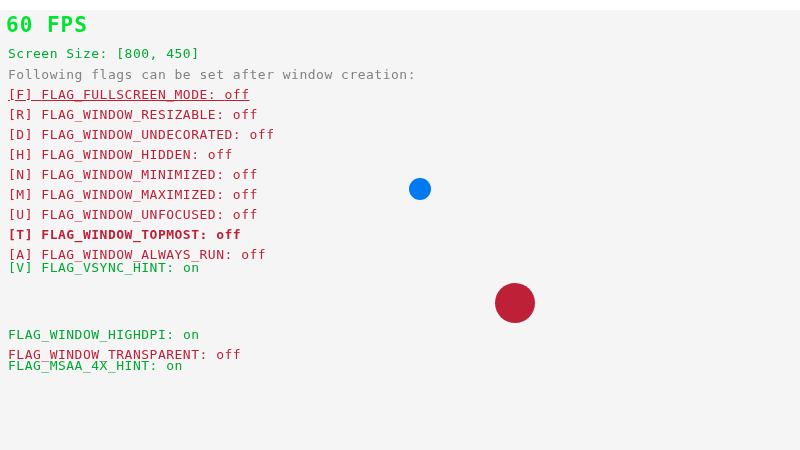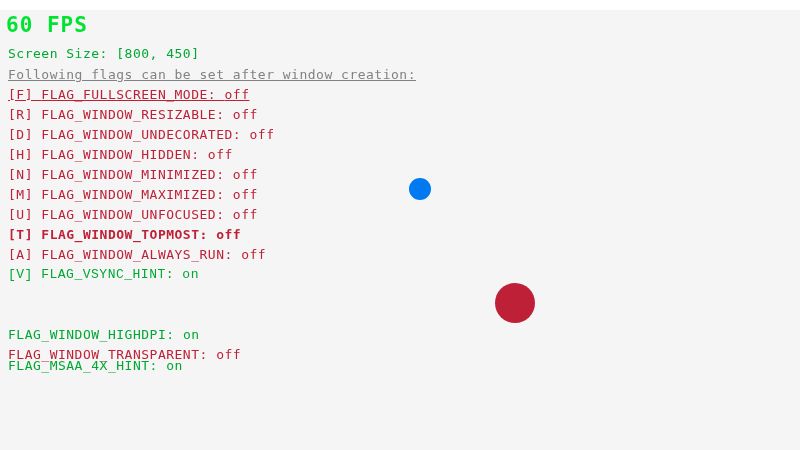--- a/index.html
+++ b/index.html
@@ -71,33 +71,33 @@
 </style>
 </head>
 <body>
 
 <div id="app" style="background: rgb(245, 245, 245); margin-top: 10px;">
 
   <div id="fps-counter" style="color: rgb(0, 228, 48);">60 FPS</div>
 
   <div class="line green" style="top:38px;">Screen Size: [800, 450]</div>
 
-  <div class="line gray" style="top:59px;text-decoration:underline;">Following flags can be set after window creation:</div>
+  <div class="line gray" style="top:59px;">Following flags can be set after window creation:</div>
 
   <div id="runtime-flag-list">
       <div class="line maroon" style="top: 79px; text-decoration: underline;"><span class="flag-key">[F] </span><span class="flag-name">FLAG_FULLSCREEN_MODE: </span><span class="flag-value">off</span></div>
       <div class="line maroon" style="top: 99px;"><span class="flag-key">[R] </span><span class="flag-name">FLAG_WINDOW_RESIZABLE: </span><span class="flag-value">off</span></div>
       <div class="line maroon" style="top: 119px;"><span class="flag-key">[D] </span><span class="flag-name">FLAG_WINDOW_UNDECORATED: </span><span class="flag-value">off</span></div>
       <div class="line maroon" style="top: 139px;"><span class="flag-key">[H] </span><span class="flag-name">FLAG_WINDOW_HIDDEN: </span><span class="flag-value">off</span></div>
       <div class="line maroon" style="top: 159px;"><span class="flag-key">[N] </span><span class="flag-name">FLAG_WINDOW_MINIMIZED: </span><span class="flag-value">off</span></div>
       <div class="line maroon" style="top: 179px;"><span class="flag-key">[M] </span><span class="flag-name">FLAG_WINDOW_MAXIMIZED: </span><span class="flag-value">off</span></div>
       <div class="line maroon" style="top: 199px;"><span class="flag-key">[U] </span><span class="flag-name">FLAG_WINDOW_UNFOCUSED: </span><span class="flag-value">off</span></div>
       <div class="line maroon" style="top: 219px; font-weight: bold;"><span class="flag-key">[T] </span><span class="flag-name">FLAG_WINDOW_TOPMOST: </span><span class="flag-value">off</span></div>
       <div class="line maroon" style="top: 239px;"><span class="flag-key">[A] </span><span class="flag-name">FLAG_WINDOW_ALWAYS_RUN: </span><span class="flag-value">off</span></div>
-      <div class="line green" style="top: 259px; font-family: Liberation Mono, monospace;"><span class="flag-key">[V] </span><span class="flag-name">FLAG_VSYNC_HINT: </span><span class="flag-value">on</span></div>
+      <div class="line green" style="top: 252px;"><span class="flag-key">[V] </span><span class="flag-name">FLAG_VSYNC_HINT: </span><span class="flag-value">on</span></div>
     </div>
 
 
   <div id="creation-flag-list">
       <div class="line green" style="top: 319px;"><span class="flag-name">FLAG_WINDOW_HIGHDPI: </span><span class="flag-value">on</span></div>
       <div class="line maroon" style="top: 339px;"><span class="flag-name">FLAG_WINDOW_TRANSPARENT: </span><span class="flag-value">off</span></div>
       <div class="line green" style="top: 350px;"><span class="flag-name">FLAG_MSAA_4X_HINT: </span><span class="flag-value">on</span></div>
     </div>
 
   <div class="shape-circle" id="circle-blue" style="left: 409px; top: 168px; width: 22px; height: 22px; background: rgb(0, 121, 241);"></div>

